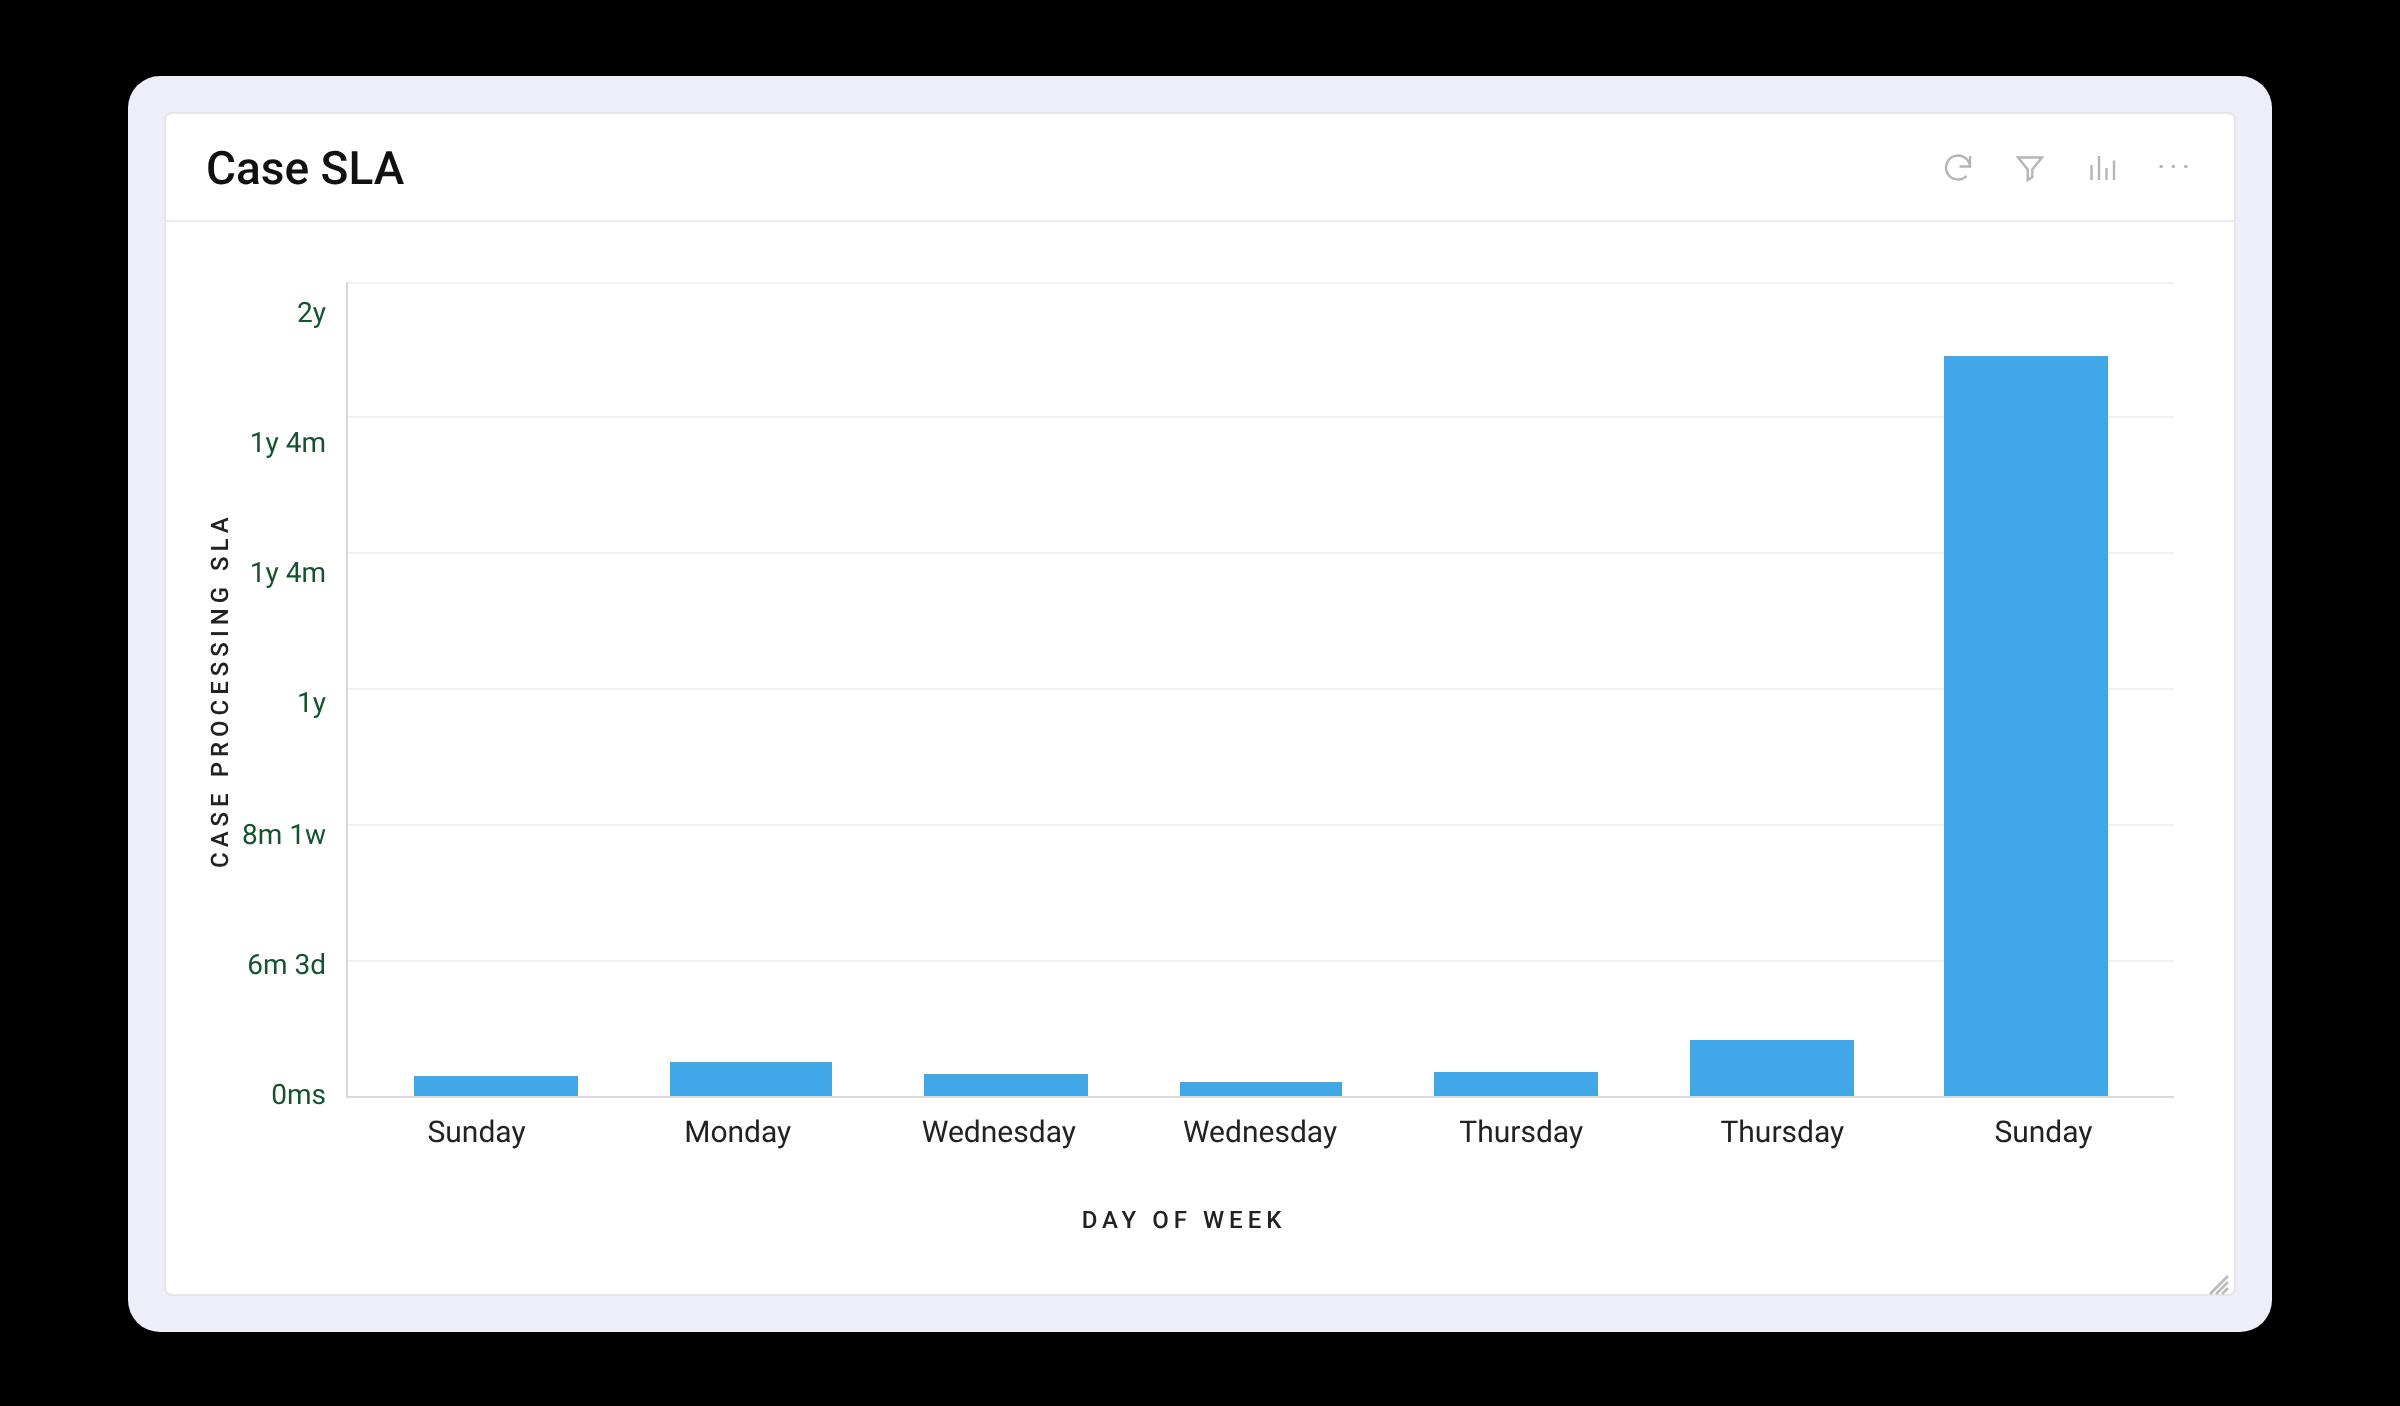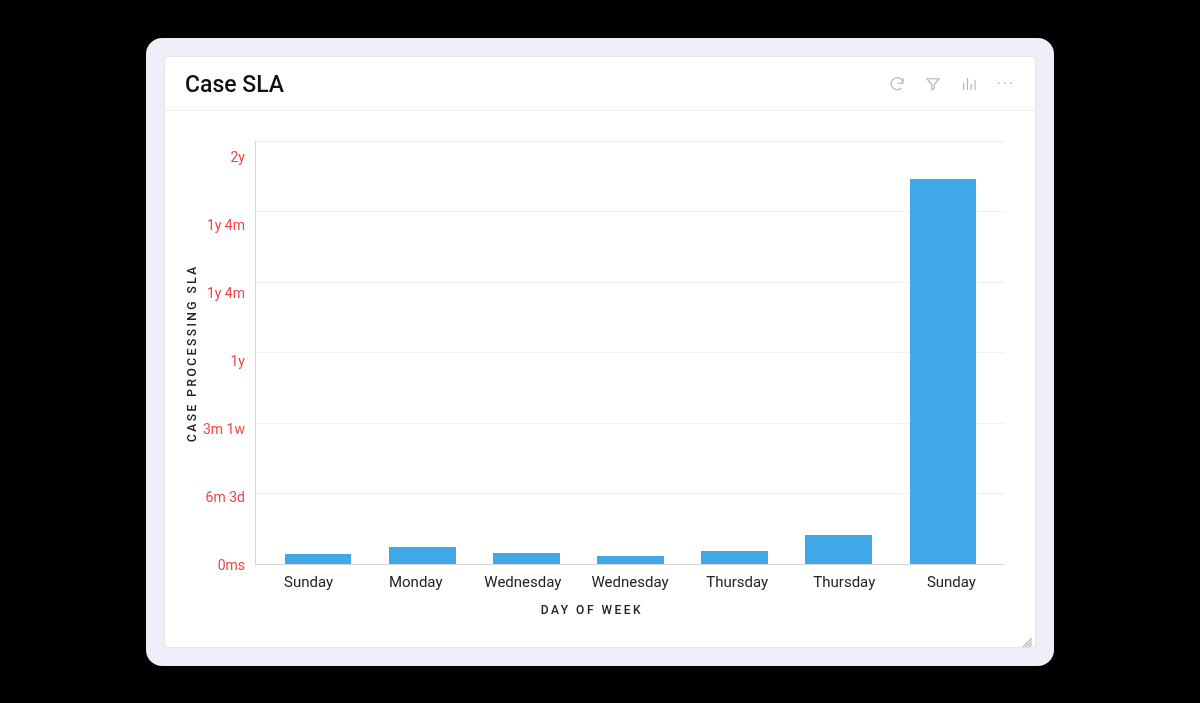--- a/index.html
+++ b/index.html
@@ -10,21 +10,21 @@
     display: flex;
     align-items: center;
     justify-content: center;
     width: 1200px;
     height: 703px;
   }
   .outer {
     background: #edeef7;
     border-radius: 16px;
     padding: 18px;
-    width: 908px;
+    width: 1072px;
     height: 628px;
     box-shadow: 0 8px 30px rgba(0,0,0,0.6);
   }
   .card {
     background: #fff;
     border: 1px solid #e6e6e6;
     border-radius: 4px;
     width: 100%;
     height: 100%;
     display: flex;
@@ -67,21 +67,21 @@
     padding: 0 6px 0 0;
     font-weight: 500;
   }
   .y-ticks {
     display: flex;
     flex-direction: column;
     justify-content: space-between;
     align-items: flex-end;
     padding-right: 10px;
     font-size: 14px;
-    color: #ef4444;
+    color: #14532d;
     height: 100%;
     min-width: 56px;
   }
   .y-ticks div { transform: translateY(50%); white-space: nowrap;}
   .plot {
     flex: 1;
     position: relative;
     border-left: 1px solid #d9d9d9;
     border-bottom: 1px solid #d9d9d9;
   }
@@ -110,33 +110,33 @@
     max-width: 86px;
     background: #41a8e8;
   }
   .x-row {
     display: flex;
     margin-top: 8px;
   }
   .x-ticks {
     flex: 1;
     display: flex;
-    justify-content: flex-end;
+    justify-content: space-between;
     padding: 0 10px;
     font-size: 15px;
     color: #222;
     gap: 20px;
   }
   .x-ticks div { text-align: center; flex:1; }
   .x-axis-label {
     text-align: center;
     font-size: 12px;
     letter-spacing: 2.5px;
     color: #222;
-    margin-top: 12px;
+    margin-top: 28px;
     font-weight: 500;
   }
   .resize-handle {
     position: absolute;
     right: 2px; bottom: 2px;
     width: 12px; height: 12px;
     color: #bbb;
   }
   .resize-handle svg { width:12px; height:12px; stroke: currentColor; fill:none; stroke-width:1.4;}
 </style>
@@ -168,21 +168,21 @@
     </div>
 
     <div class="chart-wrap">
       <div class="chart-body">
         <div class="y-axis-label">CASE PROCESSING SLA</div>
         <div class="y-ticks" id="y-ticks">
             <div>2y</div>
             <div>1y 4m</div>
             <div>1y 4m</div>
             <div>1y</div>
-            <div>3m 1w</div>
+            <div>8m 1w</div>
             <div>6m 3d</div>
             <div>0ms</div>
           </div>
         <div class="plot">
           <div class="grid" id="grid">
               <div class="grid-line"></div>
               <div class="grid-line"></div>
               <div class="grid-line"></div>
               <div class="grid-line"></div>
               <div class="grid-line"></div>

